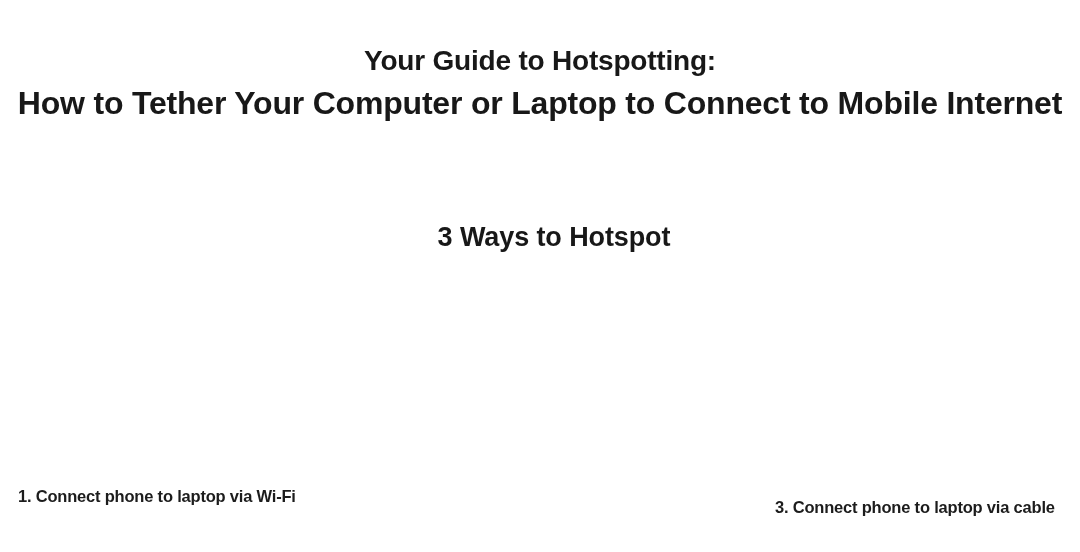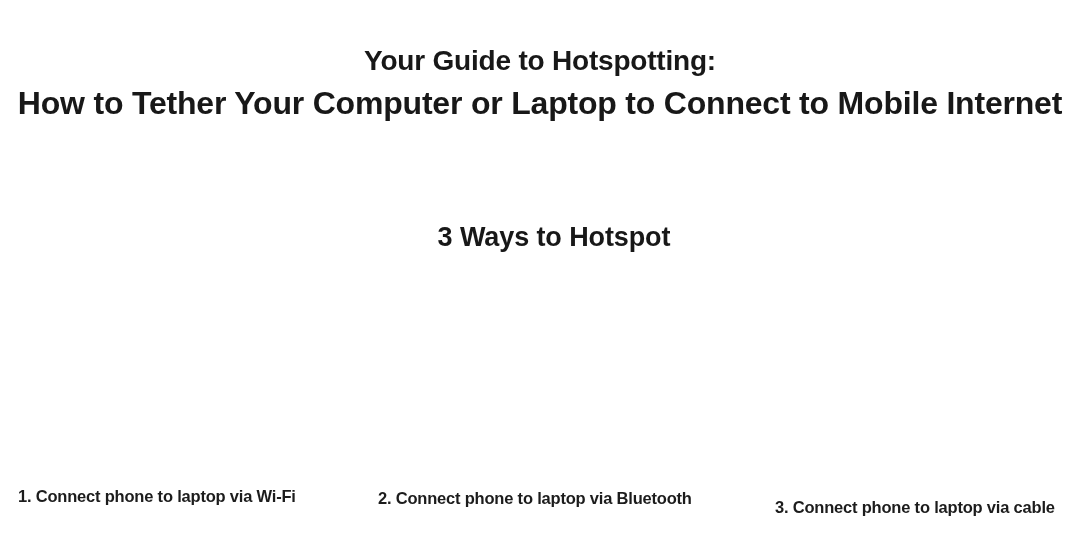--- a/index.html
+++ b/index.html
@@ -77,17 +77,16 @@
 
   <div class="title-block">
     <div class="title-line title-line-1">Your Guide to Hotspotting:</div>
     <div class="title-line title-line-2">How to Tether Your Computer or Laptop to Connect to Mobile Internet</div>
   </div>
 
   <div class="subhead">3 Ways to Hotspot</div>
 
   <div class="captions">
     <div class="caption caption-1">1. Connect phone to laptop via Wi-Fi</div>
-    <div class="caption caption-2">2. Connect phone to laptop via Bluetooth</div>
     <div class="caption caption-3">3. Connect phone to laptop via cable</div>
   </div>
 
 </div>
 
 </body></html>

